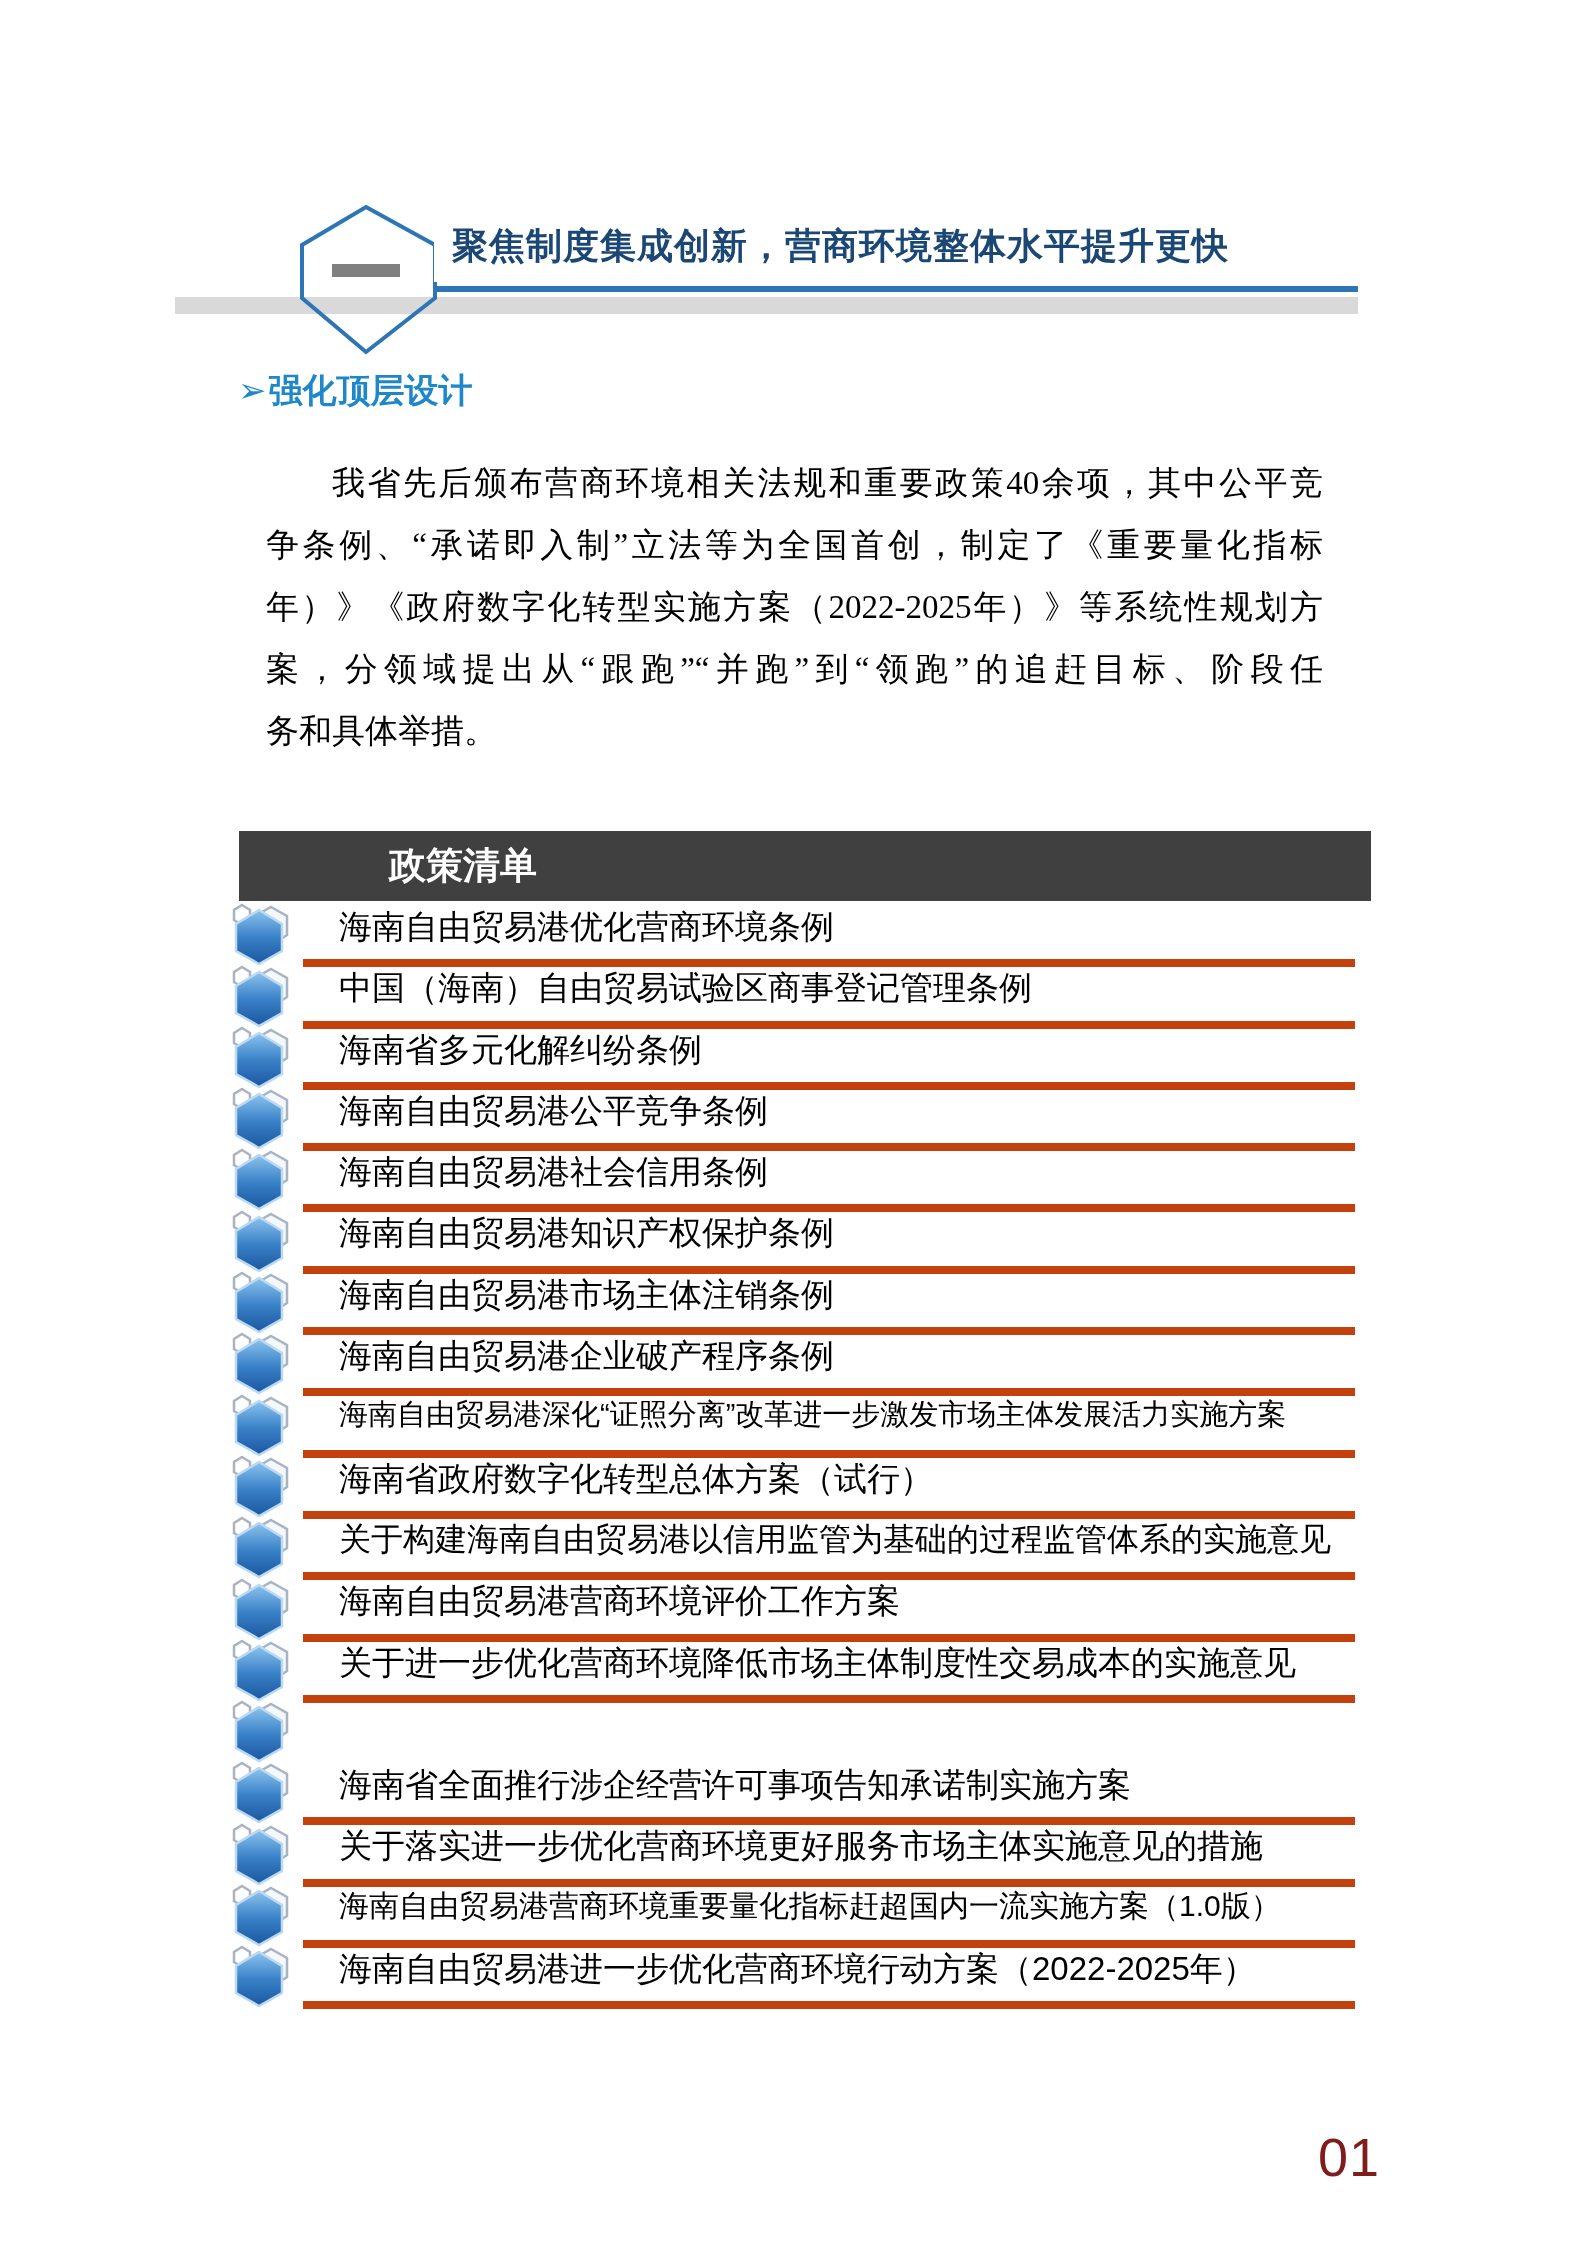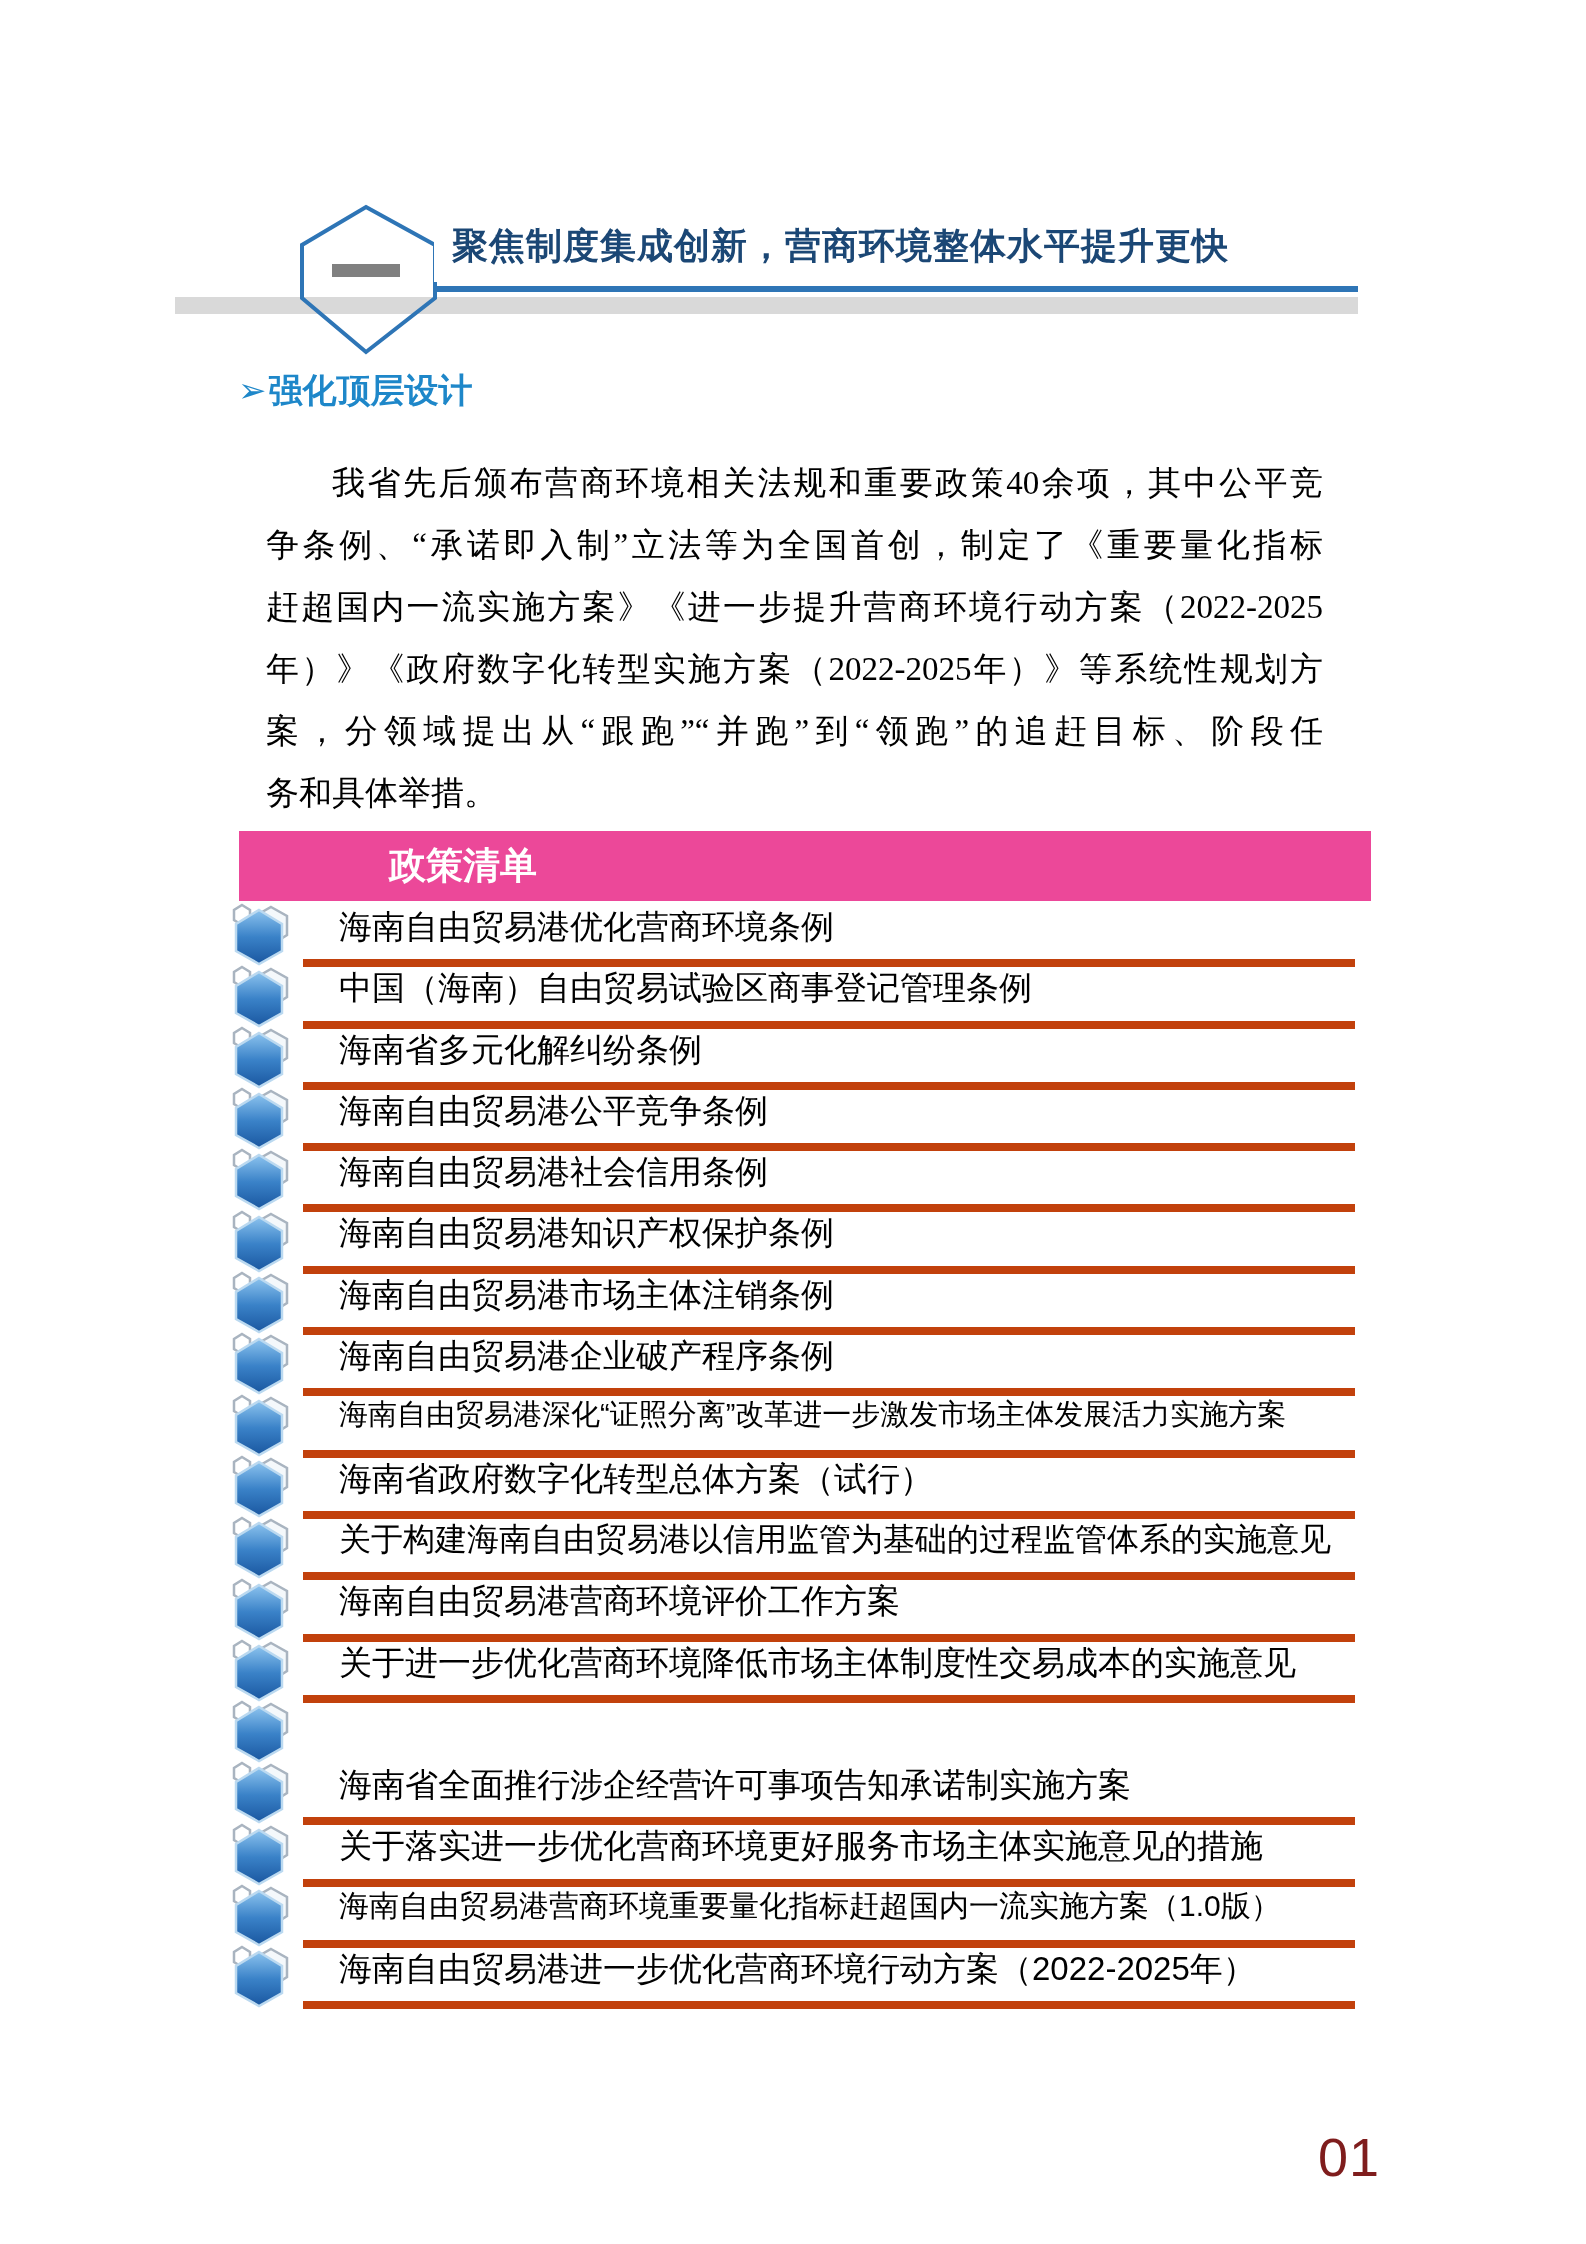--- a/index.html
+++ b/index.html
@@ -28,21 +28,21 @@
     font-family:"Liberation Serif","DejaVu Serif",serif;color:#000;
   }
   .para .pline{
     height:62px;line-height:62px;font-size:33px;
     text-align:justify;text-align-last:justify;white-space:nowrap;
   }
   .para .pline.first{padding-left:66px;}
   .para .pline.last{text-align-last:left;}
   
   .policy-band{
-    position:absolute;left:239px;top:831px;width:1132px;height:70px;background:#ec4899;
+    position:absolute;left:239px;top:831px;width:1132px;height:70px;background:#404040;
   }
   .policy-band .band-label{
     margin-left:150px;line-height:70px;font-size:37px;font-weight:bold;color:#ffffff;
   }
   
   .policy-list{position:absolute;left:231px;top:906px;width:1124px;}
   .policy-row{position:relative;height:61.3px;}
   .policy-row .bullet{position:absolute;left:0;bottom:-3px;}
   .policy-row .rowline{
     position:absolute;left:72px;right:0;top:4px;bottom:0;
@@ -74,21 +74,20 @@
 
 <div class="page-title">聚焦制度集成创新，营商环境整体水平提升更快</div>
 
 <div class="subheading">
   <span class="arrow">➢</span><span>强化顶层设计</span>
 </div>
 
 <div class="para" id="para">
     <div class="pline first">我省先后颁布营商环境相关法规和重要政策40余项，其中公平竞</div>
     <div class="pline">争条例、“承诺即入制”立法等为全国首创，制定了《重要量化指标</div>
-    <div class="pline">赶超国内一流实施方案》《进一步提升营商环境行动方案（2022-2025</div>
     <div class="pline">年）》《政府数字化转型实施方案（2022-2025年）》等系统性规划方</div>
     <div class="pline">案，分领域提出从“跟跑”“并跑”到“领跑”的追赶目标、阶段任</div>
     <div class="pline last">务和具体举措。</div>
   </div>
 
 <div class="policy-band">
   <div class="band-label">政策清单</div>
 </div>
 
 <div class="policy-list" id="policy-list">

